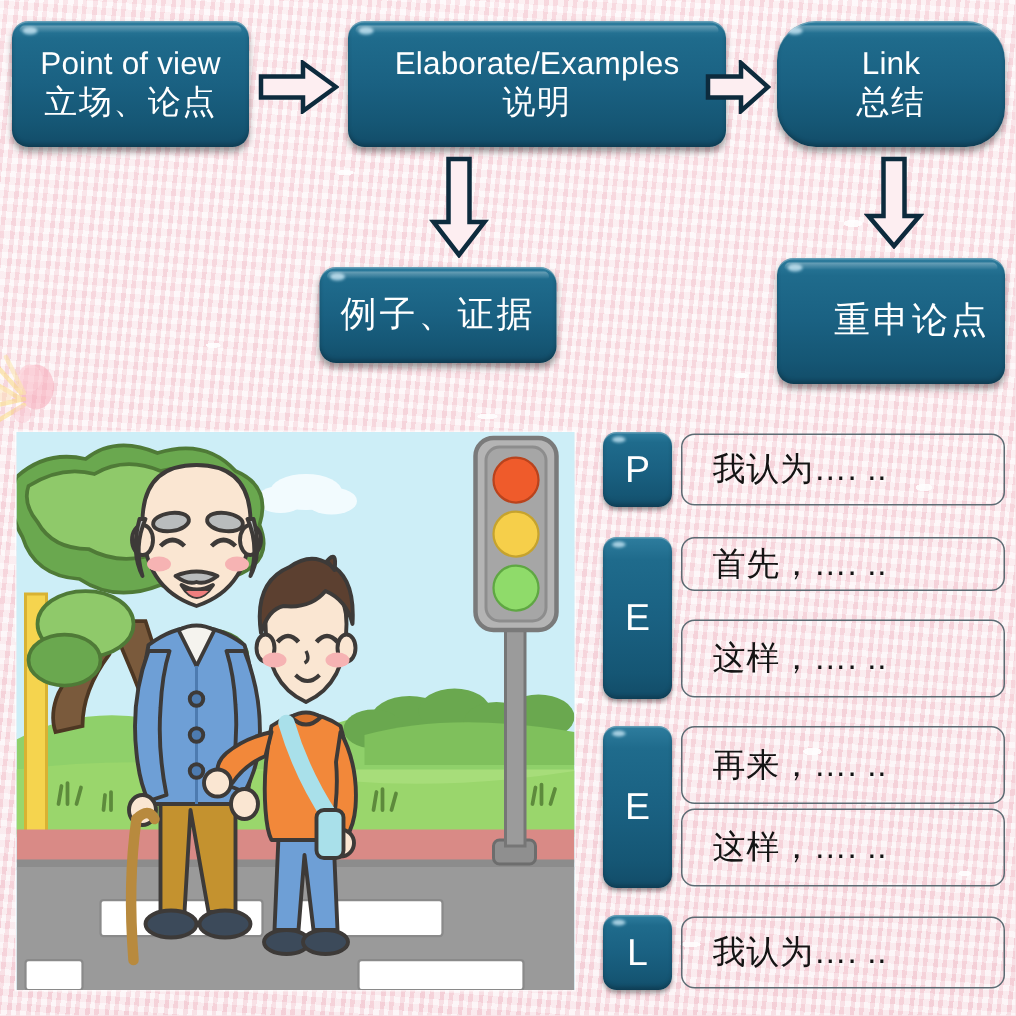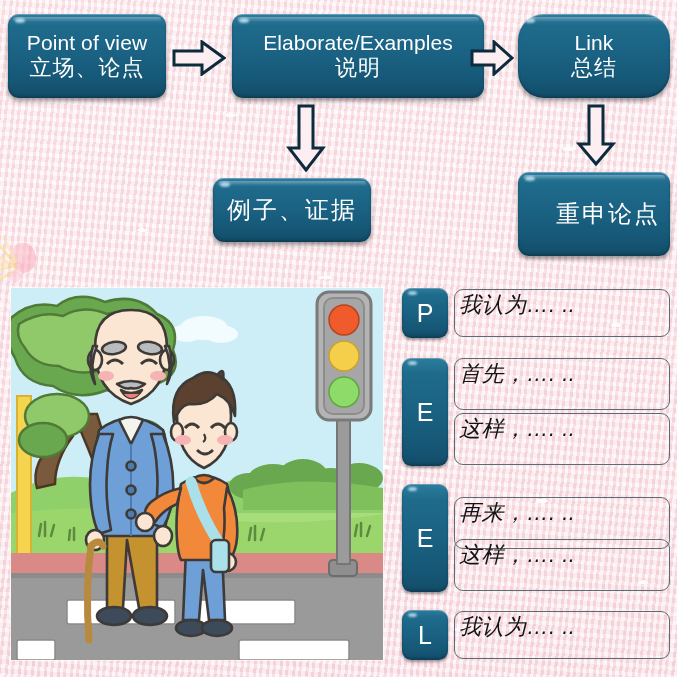--- a/index.html
+++ b/index.html
@@ -160,39 +160,38 @@
   .tile span { position: relative; z-index: 2; }
 
   .slot {
     position: absolute;
     left: 52px;
     width: 216px;
     border: 1.6px solid #5c6b73;
     border-radius: 9px;
     background: transparent;
     display: flex;
-    align-items: flex-start;
-    padding-left: 4px;
+    align-items: center;
+    padding-left: 20px;
     font-size: 22px;
     color: #141414;
     letter-spacing: .5px;
     white-space: nowrap;
-    font-style: italic;
   }
 
   
   #row-p .tile { top: 0;   height: 50px; }
   #row-p .slot { top: 1px; height: 48px; }
 
   #row-e1 .tile { top: 0;   height: 108px; }
-  #row-e1 .slot-a { top: 0;  height: 52px; }
+  #row-e1 .slot-a { top: 0;  height: 36px; }
   #row-e1 .slot-b { top: 55px; height: 52px; }
 
   #row-e2 .tile { top: 0;   height: 108px; }
-  #row-e2 .slot-a { top: 0;  height: 52px; margin-top: 13px; }
+  #row-e2 .slot-a { top: 0;  height: 52px; }
   #row-e2 .slot-b { top: 55px; height: 52px; }
 
   #row-l .tile { top: 0;   height: 50px; }
   #row-l .slot { top: 1px; height: 48px; }
 
   #row-p  { top: 2px; }
   #row-e1 { top: 72px; }
   #row-e2 { top: 198px; }
   #row-l  { top: 324px; }
 </style>

